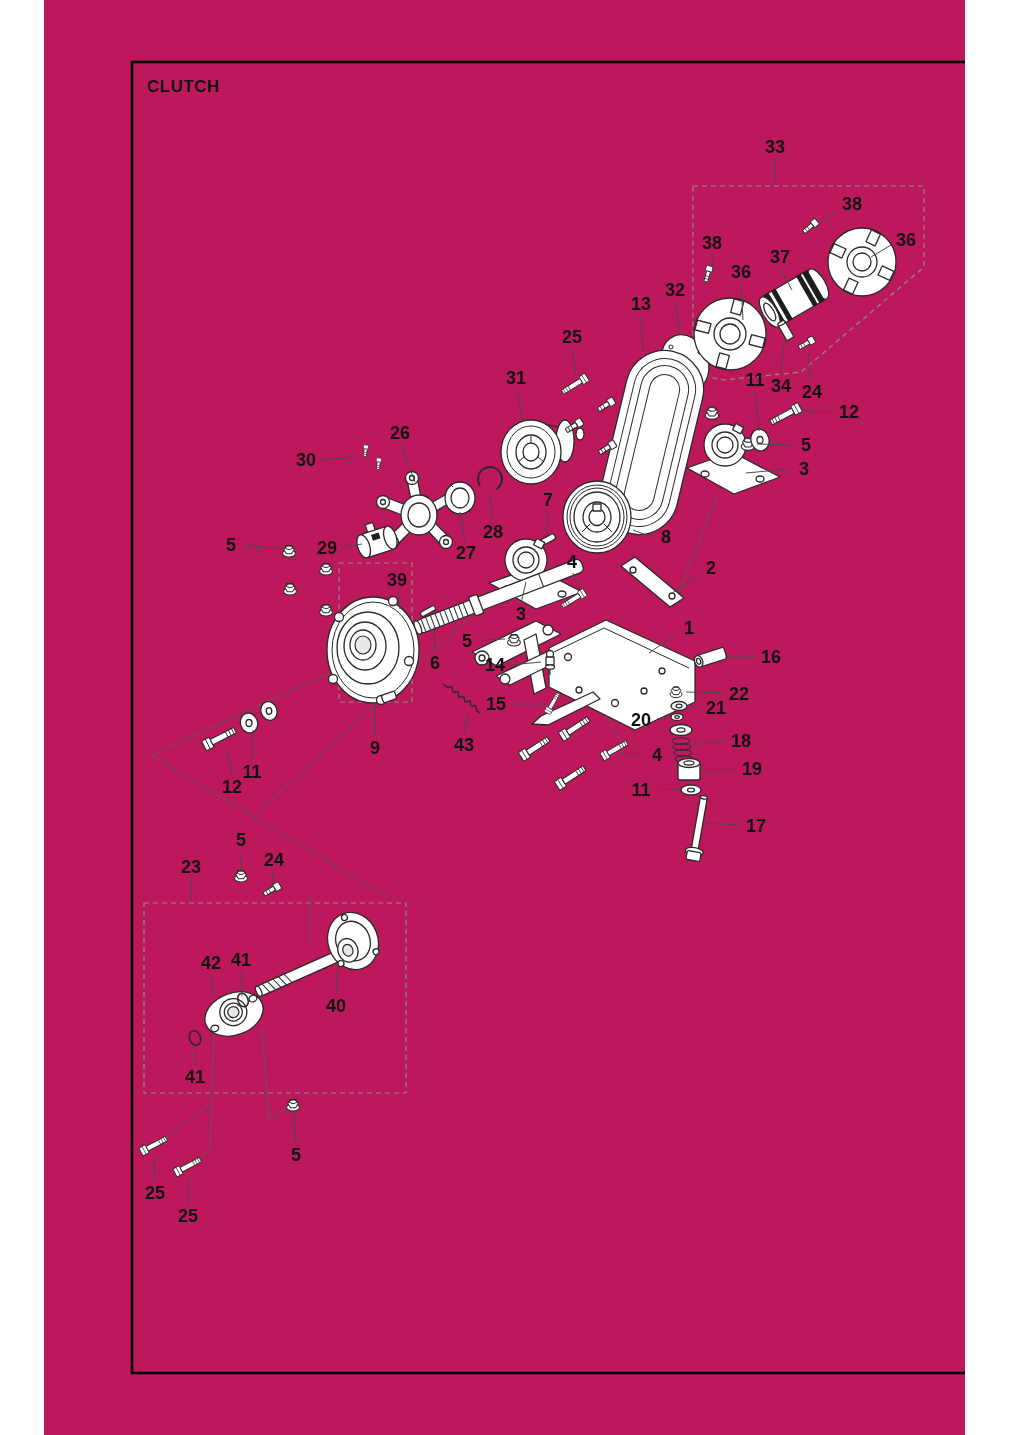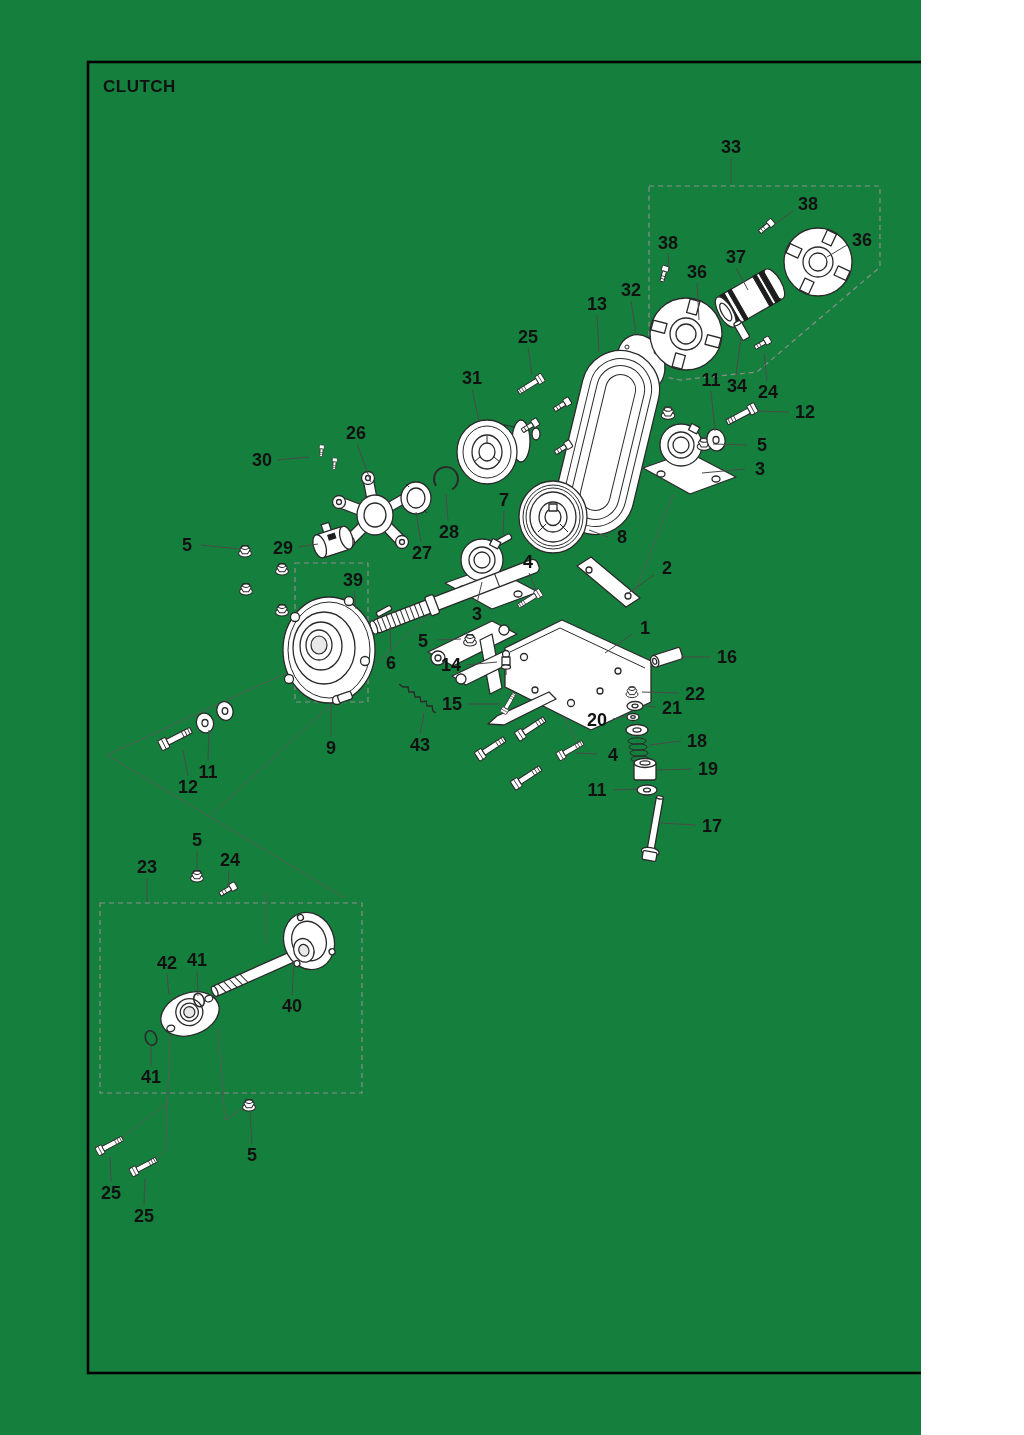--- a/index.html
+++ b/index.html
@@ -1,16 +1,16 @@
 <!DOCTYPE html>
 <html><head>
 <meta charset="utf-8">
 <style>
   html,body{margin:0;padding:0;background:#fff;}
-  #stage{position:relative;width:921px;height:1435px;background:#15803d;overflow:hidden;}
+  #stage{position:relative;width:921px;height:1435px;background:#be185d;overflow:hidden;margin-left:44px;}
   svg{position:absolute;left:0;top:0;}
   .part{fill:#ffffff;stroke:#2a2a2a;stroke-width:1.3;stroke-linejoin:round;}
   .thin{fill:none;stroke:#2a2a2a;stroke-width:1;}
   .dark{fill:#1d1d1d;stroke:#1d1d1d;}
   .shade{fill:#e8e8e8;stroke:#2a2a2a;stroke-width:1.2;}
   .nofill{fill:none;}
   text.callout{font:bold 18px "Liberation Sans", sans-serif;fill:#111;text-anchor:middle;}
   text.title{font:bold 17px "Liberation Sans", sans-serif;fill:#111;letter-spacing:.5px;}
   .leader{fill:none;stroke:#4a4a4a;stroke-width:1;}
   .aline{fill:none;stroke:#5a5a5a;stroke-width:0.9;}

